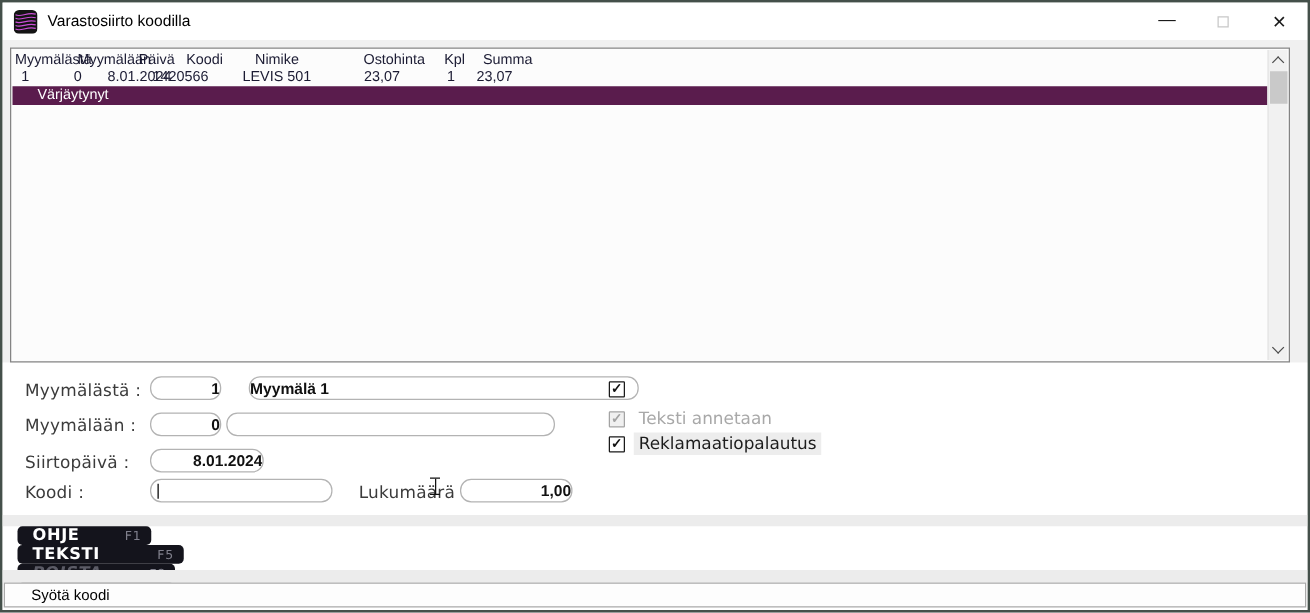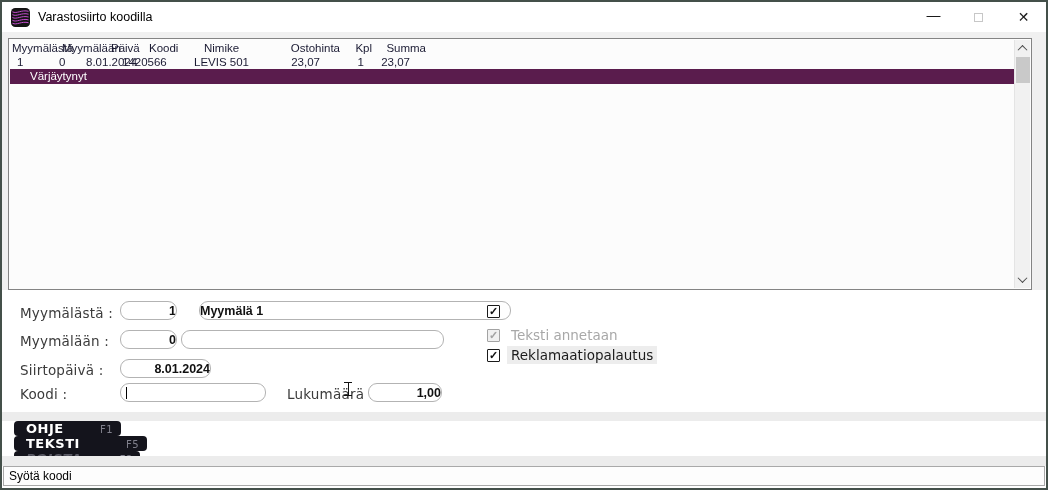--- a/index.html
+++ b/index.html
@@ -70,21 +70,21 @@
   
   .btnrow { position: absolute; left: 12px; right: 28px; top: 389px; height: 34px; display: flex; justify-content: space-between; flex-direction: column; }
   .fbtn { position: relative; height: 34px; background: #14141c; border: none; border-radius: 4px; color: #fff;
           font-family: "DejaVu Sans", sans-serif; font-weight: 700; font-size: 13px; letter-spacing: .5px;
           text-align: left; padding-left: 12px; cursor: pointer; }
   .b0{width:107px}.b1{width:128px}.b2{width:133px}.b3{width:126px}.b4{width:123px}
   .fkey { position: absolute; top: 3px; right: 8px; font-size: 10px; font-weight: 400; color: #80808c; letter-spacing: .5px; }
   .fbtn.disabled { color: #5b5b66; cursor: default; font-style: italic; }
   
   .statusbar { position: absolute; left: 1px; right: 1px; top: 434px; height: 20px; background: #fdfdfd;
-               border: 1px solid #a9a9a9; font-size: 12px; color: #000; line-height: 18px; padding-left: 5px; }
+               border: 1px solid #a9a9a9; font-size: 12px; color: #000; line-height: 18px; padding-left: 21px; }
 </style>
 </head>
 <body>
 
 <div class="window">
 
   <div class="titlebar">
     <svg class="app-icon" viewBox="0 0 20 20">
       <rect x="0" y="0" width="20" height="20" rx="4.5" fill="#141414"></rect>
       <g fill="none" stroke="#cc4ed8" stroke-width="1">
@@ -153,21 +153,21 @@
     <span class="flabel" style="left:285px; top:354px;">Lukumäärä :</span>
 
     <input class="finput num" style="left: 118px; top: 269px; width: 57px;" value="1">
     <input class="finput txt" style="left: 169px; top: 269px; width: 312px; margin-left: 28px;" value="Myymälä 1">
     <input class="finput num" style="left: 118px; top: 298px; width: 57px;" value="0">
     <input class="finput txt" style="left: 179px; top: 298px; width: 263px;" value="">
     <input class="finput num" style="left: 118px; top: 327px; width: 91px;" value="8.01.2024">
     <div class="finput divbox" style="left:118px; top:351px; width:146px;">
       <span class="caret"></span>
     </div>
-    <input class="finput num" style="left: 366px; top: 351px; width: 74px;" value="1,00">
+    <input class="finput num" style="left: 366px; top: 351px; width: 90px;" value="1,00">
 
     <div class="cbrow" style="top:270px;">
       <span class="cbox">✓</span>
     </div>
     <div class="cbrow disabled" style="top:294px;">
       <span class="cbox">✓</span>
       <span class="cblabel">Teksti annetaan</span>
     </div>
     <div class="cbrow" style="top:314px;">
       <span class="cbox">✓</span>

